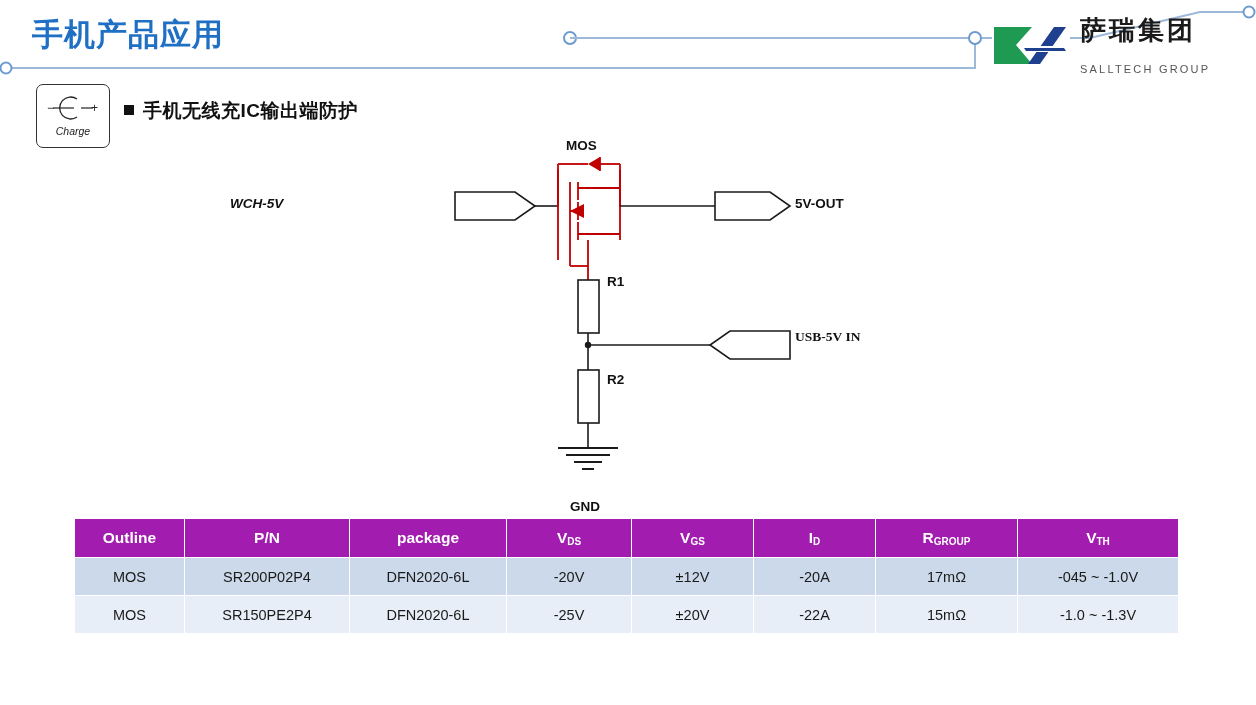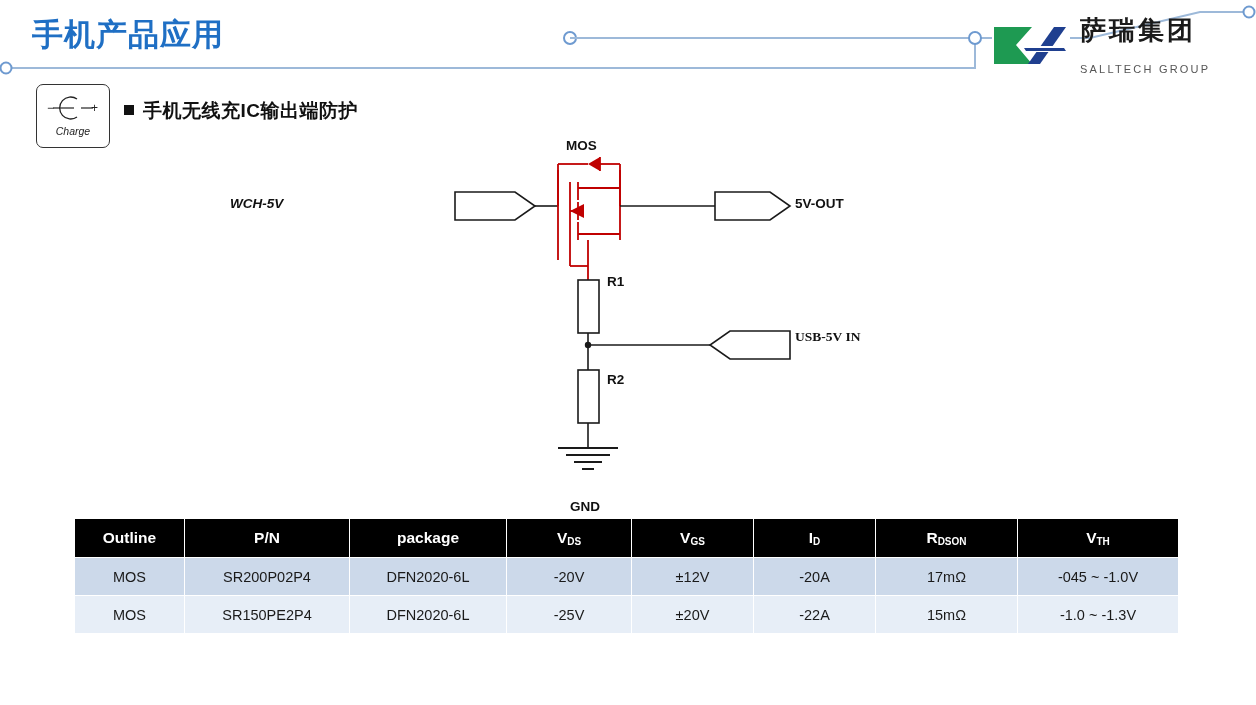--- a/index.html
+++ b/index.html
@@ -134,21 +134,21 @@
   
   .spec-table {
     position: absolute;
     left: 74px;
     top: 518px;
     width: 1104px;
     border-collapse: collapse;
     table-layout: fixed;
   }
   .spec-table th {
-    background: #000000;
+    background: #a21caf;
     color: #ffffff;
     font-size: 15.5px;
     font-weight: bold;
     height: 36px;
     border: 1px solid #ffffff;
     text-align: center;
   }
   .spec-table td {
     font-size: 14.5px;
     color: #1a1a1a;
@@ -296,21 +296,21 @@
       <col class="col-vth">
   </colgroup>
   <thead>
     <tr id="thead-row">
         <th>Outline</th>
         <th>P/N</th>
         <th>package</th>
         <th>V<sub>DS</sub></th>
         <th>V<sub>GS</sub></th>
         <th>I<sub>D</sub></th>
-        <th>R<sub>DSON</sub></th>
+        <th>R<sub>GROUP</sub></th>
         <th>V<sub>TH</sub></th>
       </tr>
   </thead>
   <tbody id="tbody-rows">
       <tr class="row-0">
         <td>MOS</td>
         <td>SR200P02P4</td>
         <td>DFN2020-6L</td>
         <td>-20V</td>
         <td>±12V</td>

